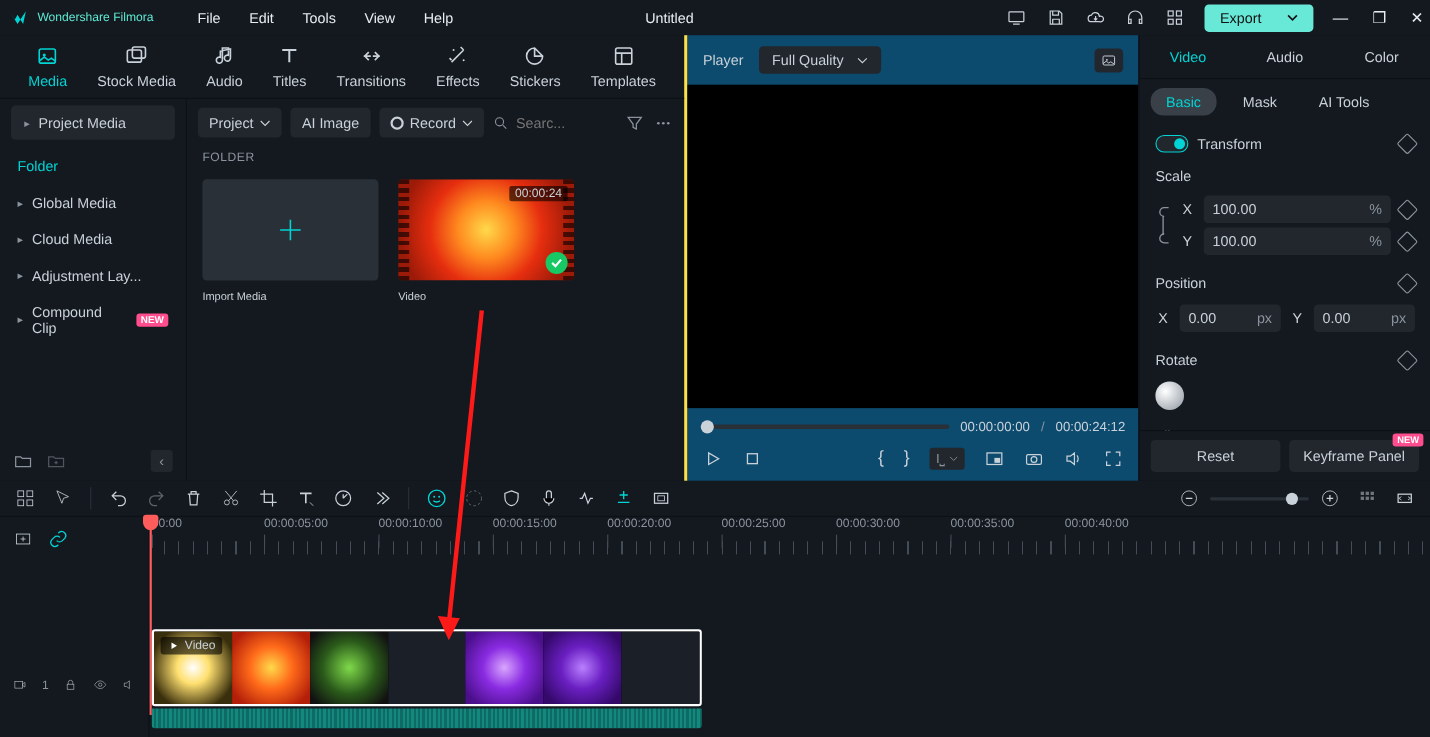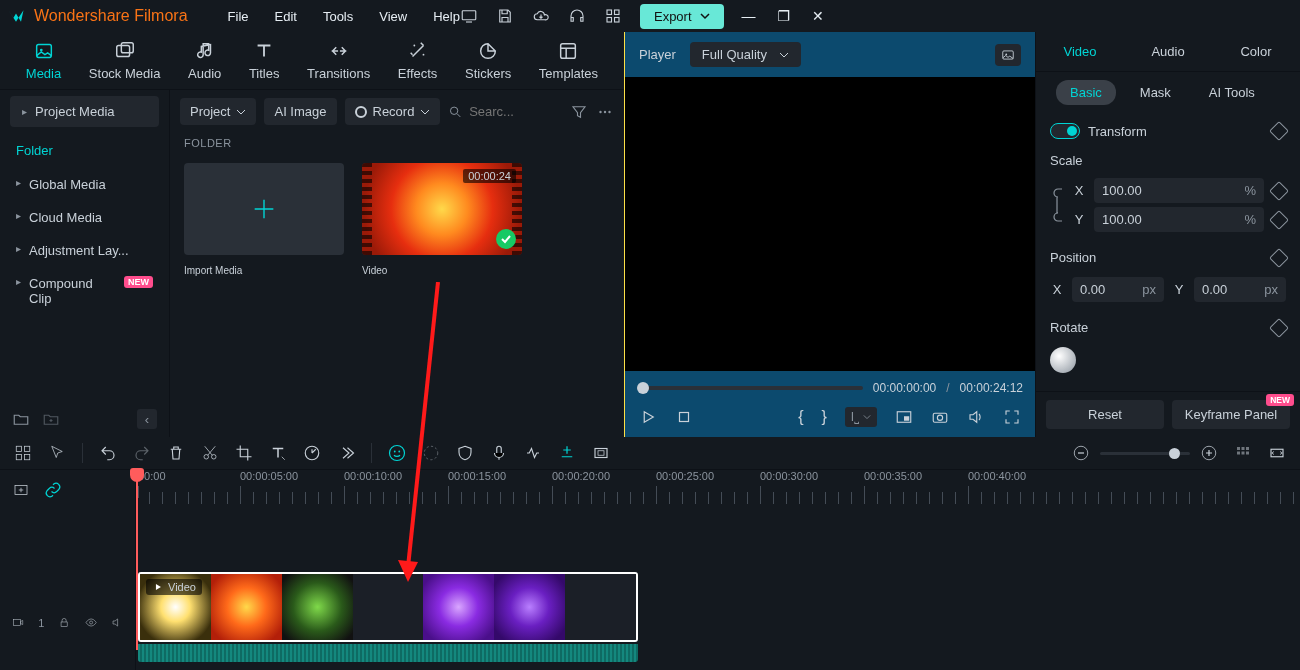--- a/index.html
+++ b/index.html
@@ -2,49 +2,49 @@
 <html><head>
 <meta charset="utf-8">
 <style>
 * { margin:0; padding:0; box-sizing:border-box; font-family:-apple-system,"Segoe UI",sans-serif; }
 body { background:#0d1117; color:#c9d1d9; width:1300px; height:670px; overflow:hidden; font-size:13px; position:relative; }
 svg { display:block; }
 
 
 .titlebar { height:32px; background:#14191f; display:flex; align-items:center; padding:0 6px; }
 .titlebar .logo { width:20px; height:20px; margin-right:8px; color:#00d4d4; }
-.titlebar .brand { font-size:16px; color:#f97316; margin-right:40px; }
+.titlebar .brand { font-size:11px; color:#5eead4; margin-right:40px; }
 .titlebar .menu { display:flex; gap:26px; }
 .titlebar .menu span { font-size:13px; color:#e6edf3; cursor:pointer; }
 .titlebar .doc { flex:1; text-align:center; font-size:13px; color:#e6edf3; margin-right:110px; }
 .titlebar .sysicons { display:flex; gap:18px; align-items:center; }
 .titlebar .sysicons .sico { width:18px; height:18px; color:#c9d1d9; cursor:pointer; }
-.titlebar .export { background:#68e8d7; color:#111; padding:5px 14px; border-radius:4px; display:flex; align-items:center; gap:8px; font-size:13px; margin-left:18px; margin-right:18px; cursor:pointer; }
+.titlebar .export { background:#68e8d7; color:#111; padding:5px 14px; border-radius:4px; display:flex; align-items:center; gap:23px; font-size:13px; margin-left:18px; margin-right:18px; cursor:pointer; }
 .titlebar .winctrl { display:flex; gap:22px; align-items:center; }
 .titlebar .winctrl span { color:#e6edf3; cursor:pointer; font-size:14px; }
 
 
 .main { display:flex; height:405px; }
-.panel-left { width:625px; background:#14191f; display:flex; flex-direction:column; border-right:1px solid #fde047; }
+.panel-left { width:625px; background:#14191f; display:flex; flex-direction:column; border-right:3px solid #fde047; }
 .panel-mid { width:410px; background:#0c4a6e; display:flex; flex-direction:column; }
 .panel-right { width:265px; background:#14191f; display:flex; flex-direction:column; border-left:1px solid #0d1117; }
 
 
 .bigtabs { height:58px; display:flex; align-items:center; justify-content:space-around; padding:0 12px; border-bottom:1px solid #0d1117; }
 .bigtab { display:flex; flex-direction:column; align-items:center; gap:4px; cursor:pointer; color:#c9d1d9; }
 .bigtab.active { color:#00d4d4; }
 .bigtab .ico { width:22px; height:22px; }
 
 
 .leftbody { flex:1; display:flex; }
 .sidenav { width:170px; border-right:1px solid #0d1117; display:flex; flex-direction:column; position:relative; }
 .sidenav .hdr { margin:6px 10px; padding:8px 12px; background:#22272e; border-radius:4px; display:flex; align-items:center; gap:8px; }
 .sidenav .hdr::before { content:"▸"; font-size:10px; color:#8b949e; }
 .sidenav .cat { padding:10px 16px; color:#00d4d4; font-size:13px; }
-.sidenav .item { padding:9px 16px; color:#c9d1d9; display:flex; align-items:flex-start; gap:8px; cursor:pointer; }
+.sidenav .item { padding:9px 16px; color:#c9d1d9; display:flex; align-items:center; gap:8px; cursor:pointer; }
 .sidenav .item::before { content:"▸"; font-size:10px; color:#8b949e; }
 .sidenav .item .new { background:#ff4d8d; color:#fff; font-size:9px; padding:1px 4px; border-radius:3px; font-weight:600; }
 .sidenav .bottom { position:absolute; bottom:8px; left:0; right:0; display:flex; gap:12px; padding:0 12px; align-items:center; }
 .sidenav .bottom .ico { width:18px; height:18px; color:#8b949e; }
 .sidenav .bottom .collapse { margin-left:auto; width:20px; height:20px; background:#22272e; border-radius:3px; display:flex; align-items:center; justify-content:center; color:#8b949e; }
 
 .mediacol { flex:1; display:flex; flex-direction:column; }
 .mediabar { display:flex; align-items:center; gap:8px; padding:8px 10px; }
 .mbtn { background:#22272e; border-radius:4px; padding:6px 10px; display:flex; align-items:center; gap:6px; cursor:pointer; color:#c9d1d9; }
 .mrec { display:flex; align-items:center; gap:6px; }
@@ -76,21 +76,21 @@
 .tc.sep { color:#8b949e; }
 .transport { display:flex; align-items:center; gap:18px; padding:8px 14px 10px; }
 .transport .ico { width:18px; height:18px; color:#c9d1d9; }
 .transport .gap { flex:1; }
 .transport .grp { display:flex; align-items:center; gap:4px; color:#8b949e; background:#22272e; padding:3px 6px; border-radius:3px; }
 
 
 .rtabs { display:flex; border-bottom:1px solid #0d1117; }
 .rtab { flex:1; text-align:center; padding:12px 0; cursor:pointer; color:#c9d1d9; }
 .rtab.active { color:#00d4d4; }
-.rsubtabs { display:flex; gap:10px; padding:8px 20px; }
+.rsubtabs { display:flex; gap:10px; padding:8px 10px; }
 .rsub { padding:5px 14px; border-radius:12px; background:#22272e; cursor:pointer; }
 .rsub.active { background:#3a4048; color:#00d4d4; }
 .rsub.plain { background:transparent; }
 .propblock { padding:0 14px; overflow-y:auto; flex:1; }
 .propblock::-webkit-scrollbar { width:0; }
 .prophdr { display:flex; align-items:center; gap:8px; padding:10px 0 8px; }
 .toggle { width:30px; height:16px; background:#22272e; border-radius:10px; position:relative; border:1px solid #00d4d4; }
 .toggle .dot { position:absolute; width:10px; height:10px; background:#00d4d4; border-radius:50%; top:2px; left:2px; }
 .toggle.on .dot { left:auto; right:2px; }
 .diamond { margin-left:auto; width:14px; height:14px; border:1px solid #8b949e; transform:rotate(45deg); border-radius:2px; }
@@ -155,20 +155,21 @@
       <path fill="currentColor" d="M3 5l9 14 3-5 3 5 3-14-6 9-3-5-3 5z"></path>
     </svg>
   <span class="brand">Wondershare Filmora</span>
   <div class="menu">
     <span>File</span>
     <span>Edit</span>
     <span>Tools</span>
     <span>View</span>
     <span>Help</span>
   </div>
+  <span class="doc">Untitled</span>
   <div class="sysicons">
     <svg class="sico" viewBox="0 0 24 24">
         <rect x="3" y="5" width="18" height="12" rx="1" fill="none" stroke="currentColor" stroke-width="1.5"></rect>
         <path d="M8 20h8" stroke="currentColor" stroke-width="1.5"></path>
       </svg>
     <svg class="sico" viewBox="0 0 24 24">
         <path fill="none" stroke="currentColor" stroke-width="1.5" d="M5 4h11l3 3v13H5z M8 4v5h7V4 M8 14h8v6H8z"></path>
       </svg>
     <svg class="sico" viewBox="0 0 24 24">
         <path fill="none" stroke="currentColor" stroke-width="1.5" d="M7 17a4 4 0 010-8 5 5 0 019.6 1.5A3.5 3.5 0 1117 17H7z M12 10v5m-2-2l2 2 2-2"></path>

